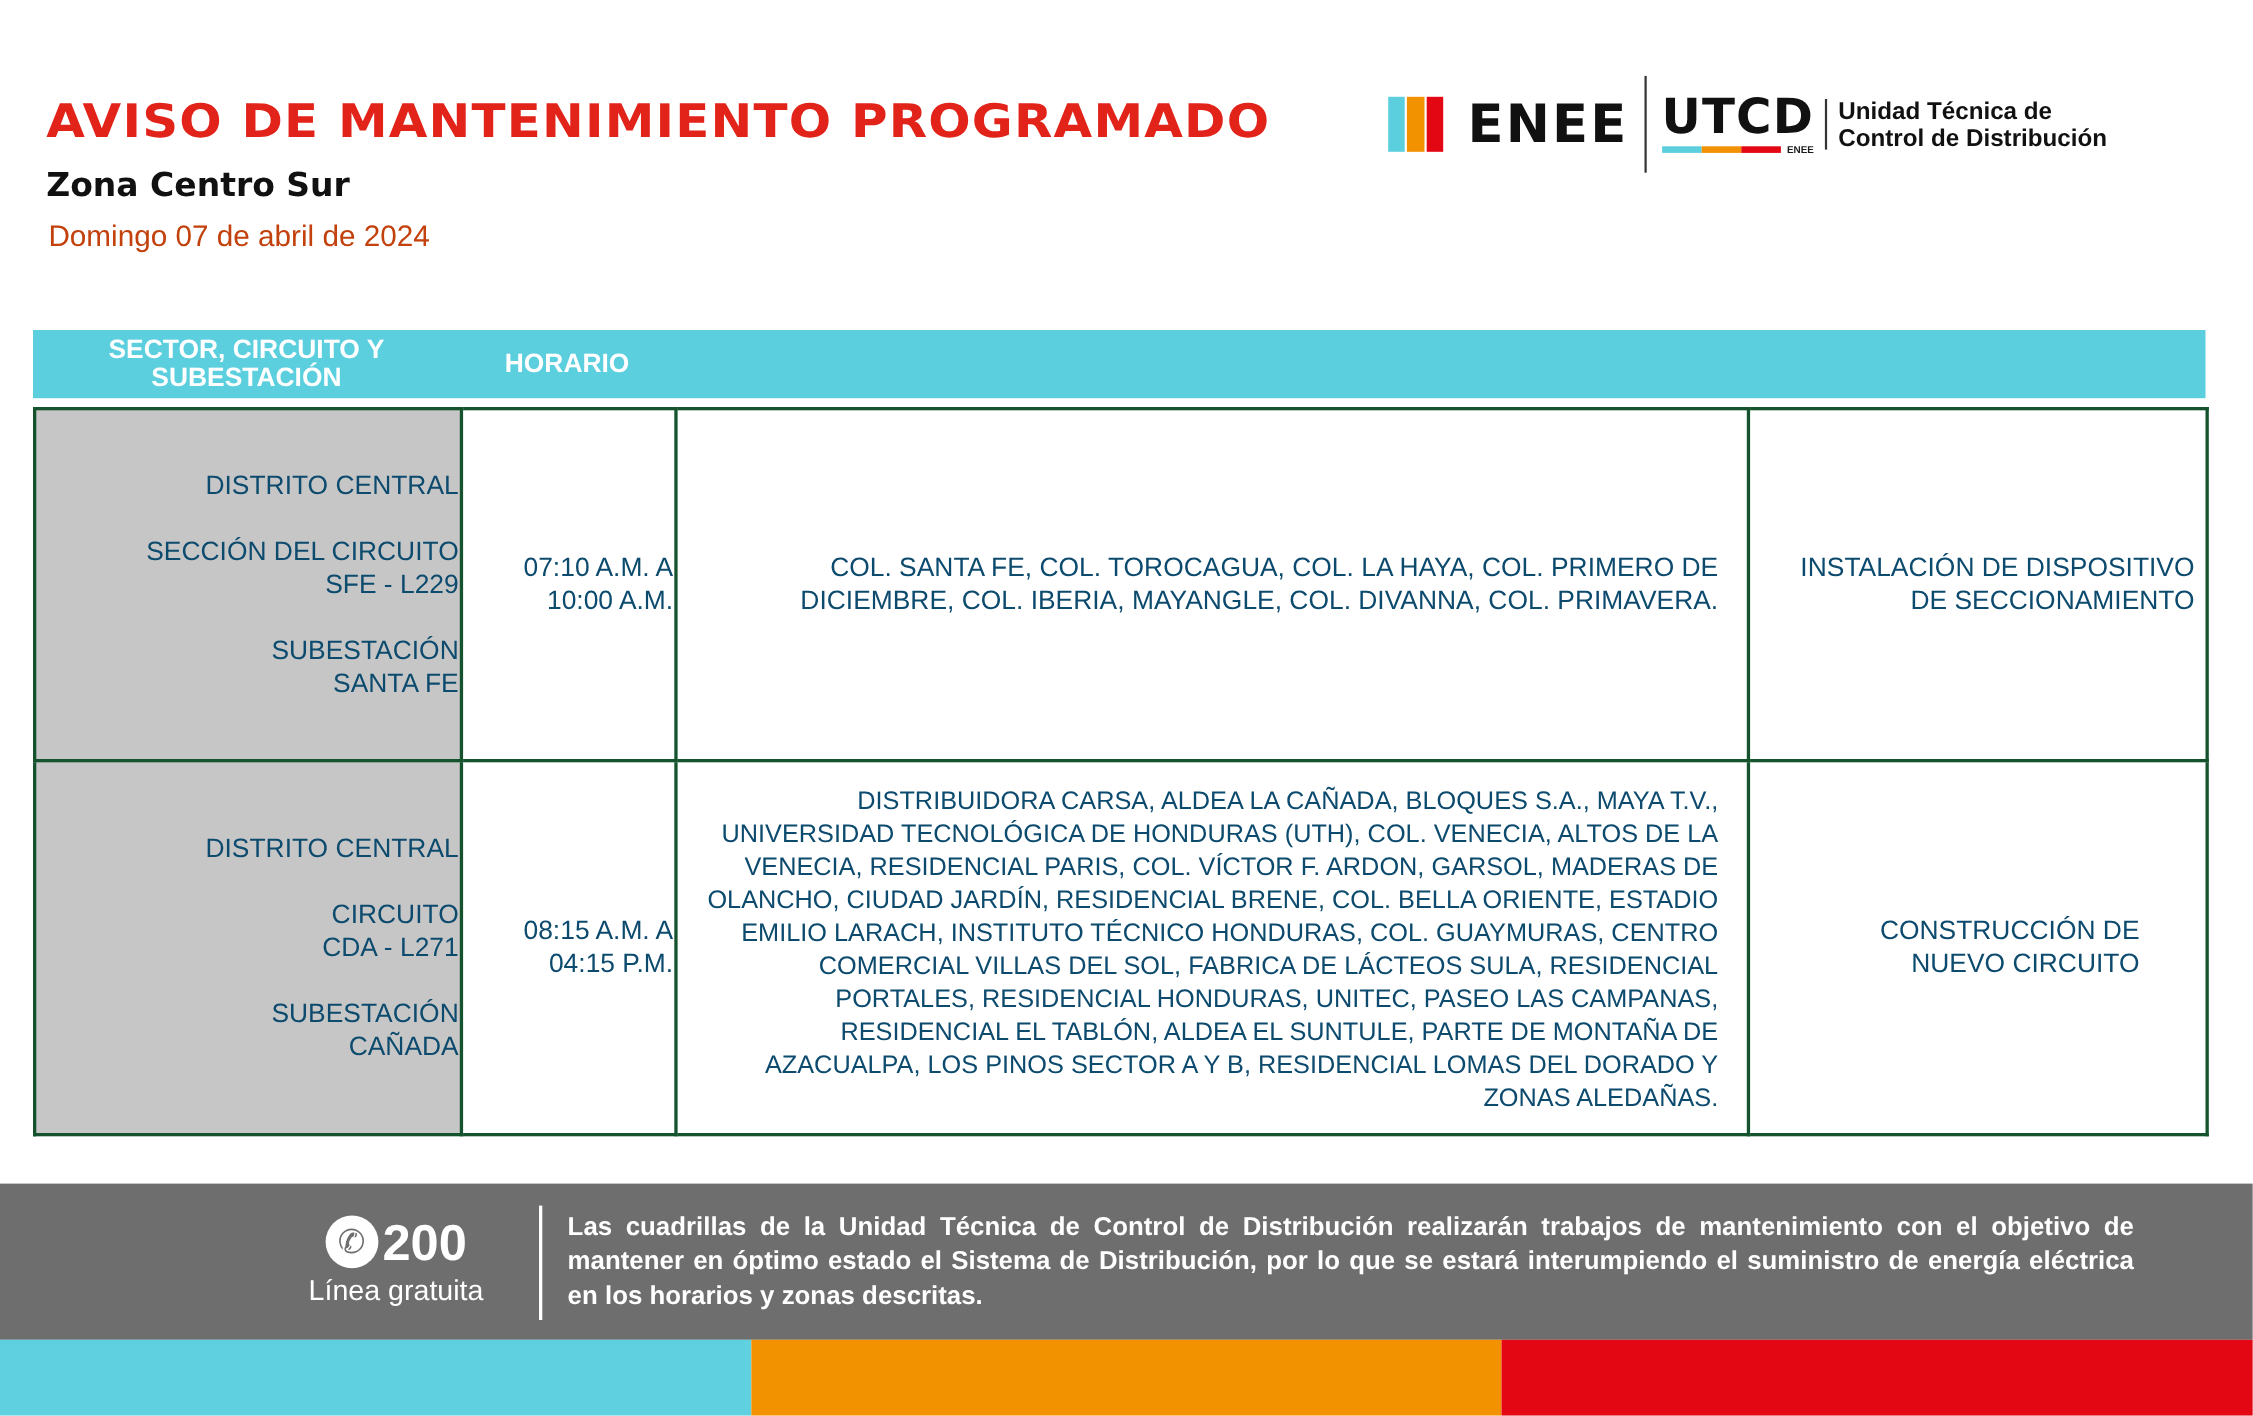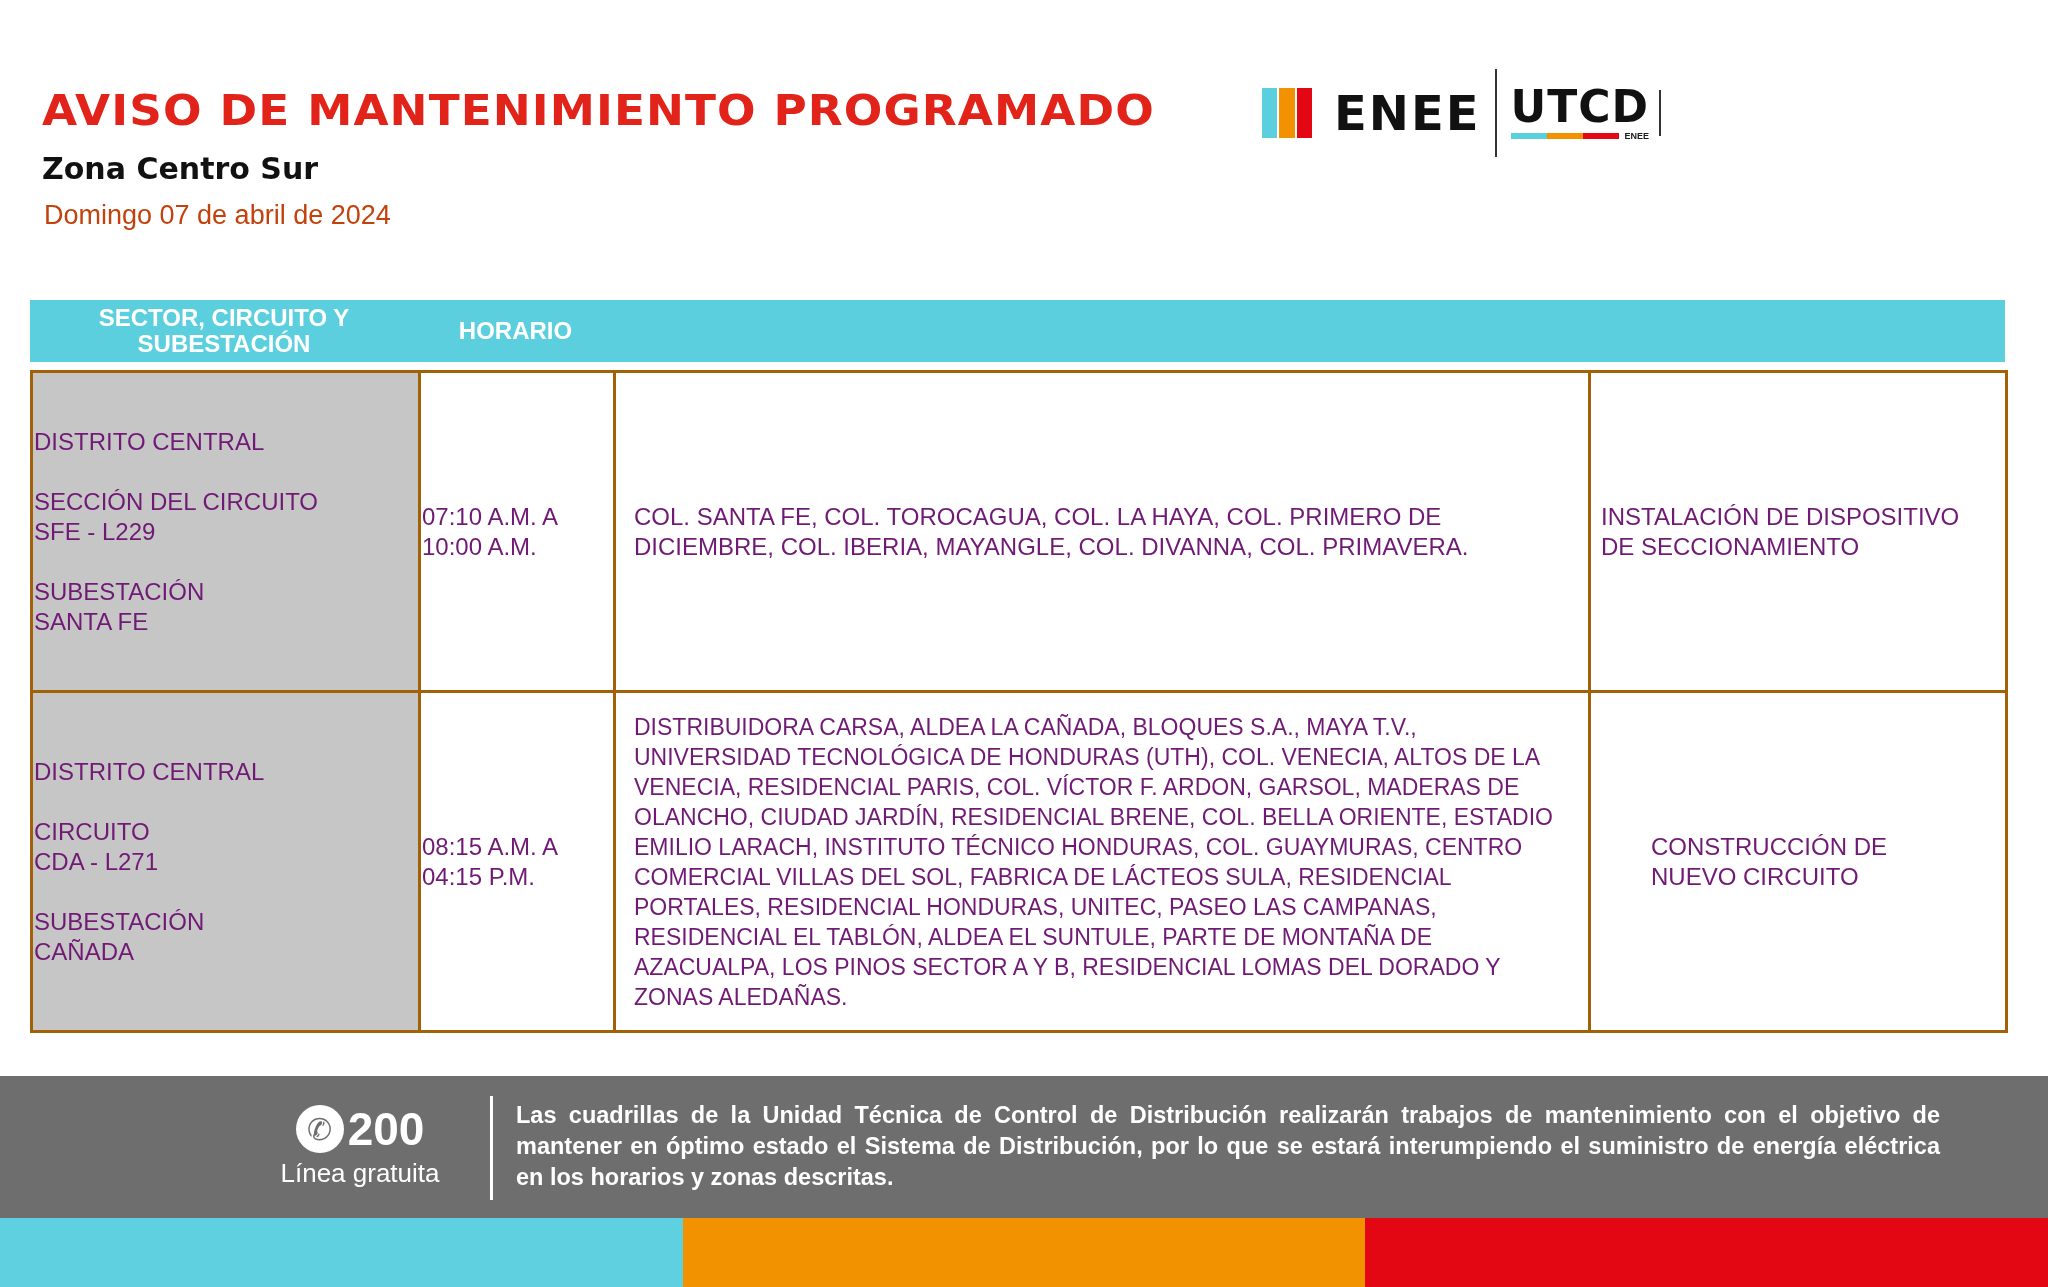--- a/index.html
+++ b/index.html
@@ -22,21 +22,21 @@
   .utcd-enee { font-size:9px; font-weight:bold; margin-left:6px; }
   .vsep2 { width:2px; height:46px; background:#333; margin:0 10px; }
   .utcd-sub { font-family:"Liberation Sans", sans-serif; font-weight:bold; font-size:22px; line-height:25px; color:#111; }
 
   .thead { position:absolute; left:30px; top:300px; width:1975px; height:62px; background:#5ccfdf; display:flex; color:#fff;
            font-family:"Liberation Sans", sans-serif; font-weight:bold; font-size:24px; text-align:center; }
   .thead div { display:flex; align-items:center; justify-content:center; line-height:26px; }
   .c1 { width:388px; } .c2 { width:195px; } .c3 { width:975px; } .c4 { width:417px; }
 
   table.grid { position:absolute; left:30px; top:370px; border-collapse:collapse; width:1975px; table-layout:fixed; }
-  table.grid td { border:3px solid #a16207; vertical-align:middle; text-align:left; font-size:24px; line-height:30px; color:#701a75; }
+  table.grid td { border:3px solid #14532d; vertical-align:middle; text-align:right; font-size:24px; line-height:30px; color:#0c4a6e; }
   td.sector { background:#c6c6c6; }
   td.zones { text-align:justify; padding:0 26px 0 18px; }
   .sec-line { display:block; }
   .gap { display:block; height:30px; }
 
   .footer { position:absolute; left:0; top:1076px; width:2048px; height:142px; background:#6e6e6e; color:#fff; }
   .phone { position:absolute; left:270px; top:28px; width:180px; text-align:center; }
   .phone-row { display:flex; align-items:center; justify-content:center; }
   .phone-icon { width:48px; height:48px; border-radius:50%; background:#fff; display:flex; align-items:center; justify-content:center; color:#6e6e6e; font-size:30px; margin-right:4px; }
   .phone-num { font-weight:bold; font-size:46px; line-height:50px; }
@@ -65,20 +65,24 @@
   <div class="utcd">
     <div class="utcd-word">UTCD</div>
     <div class="utcd-bar">
       <span style="background:#5ccfdf"></span>
         <span style="background:#f39200"></span>
         <span style="background:#e30613"></span>
       <b class="utcd-enee">ENEE</b>
     </div>
   </div>
   <div class="vsep2"></div>
+  <div class="utcd-sub">
+    <div>Unidad Técnica de</div>
+    <div>Control de Distribución</div>
+  </div>
 </div>
 
 <div class="thead">
   <div class="c1" style="padding:0 60px;box-sizing:border-box;">SECTOR, CIRCUITO Y SUBESTACIÓN</div>
   <div class="c2">HORARIO</div>
 </div>
 
 <table class="grid">
   <colgroup>
       <col style="width:388px">

